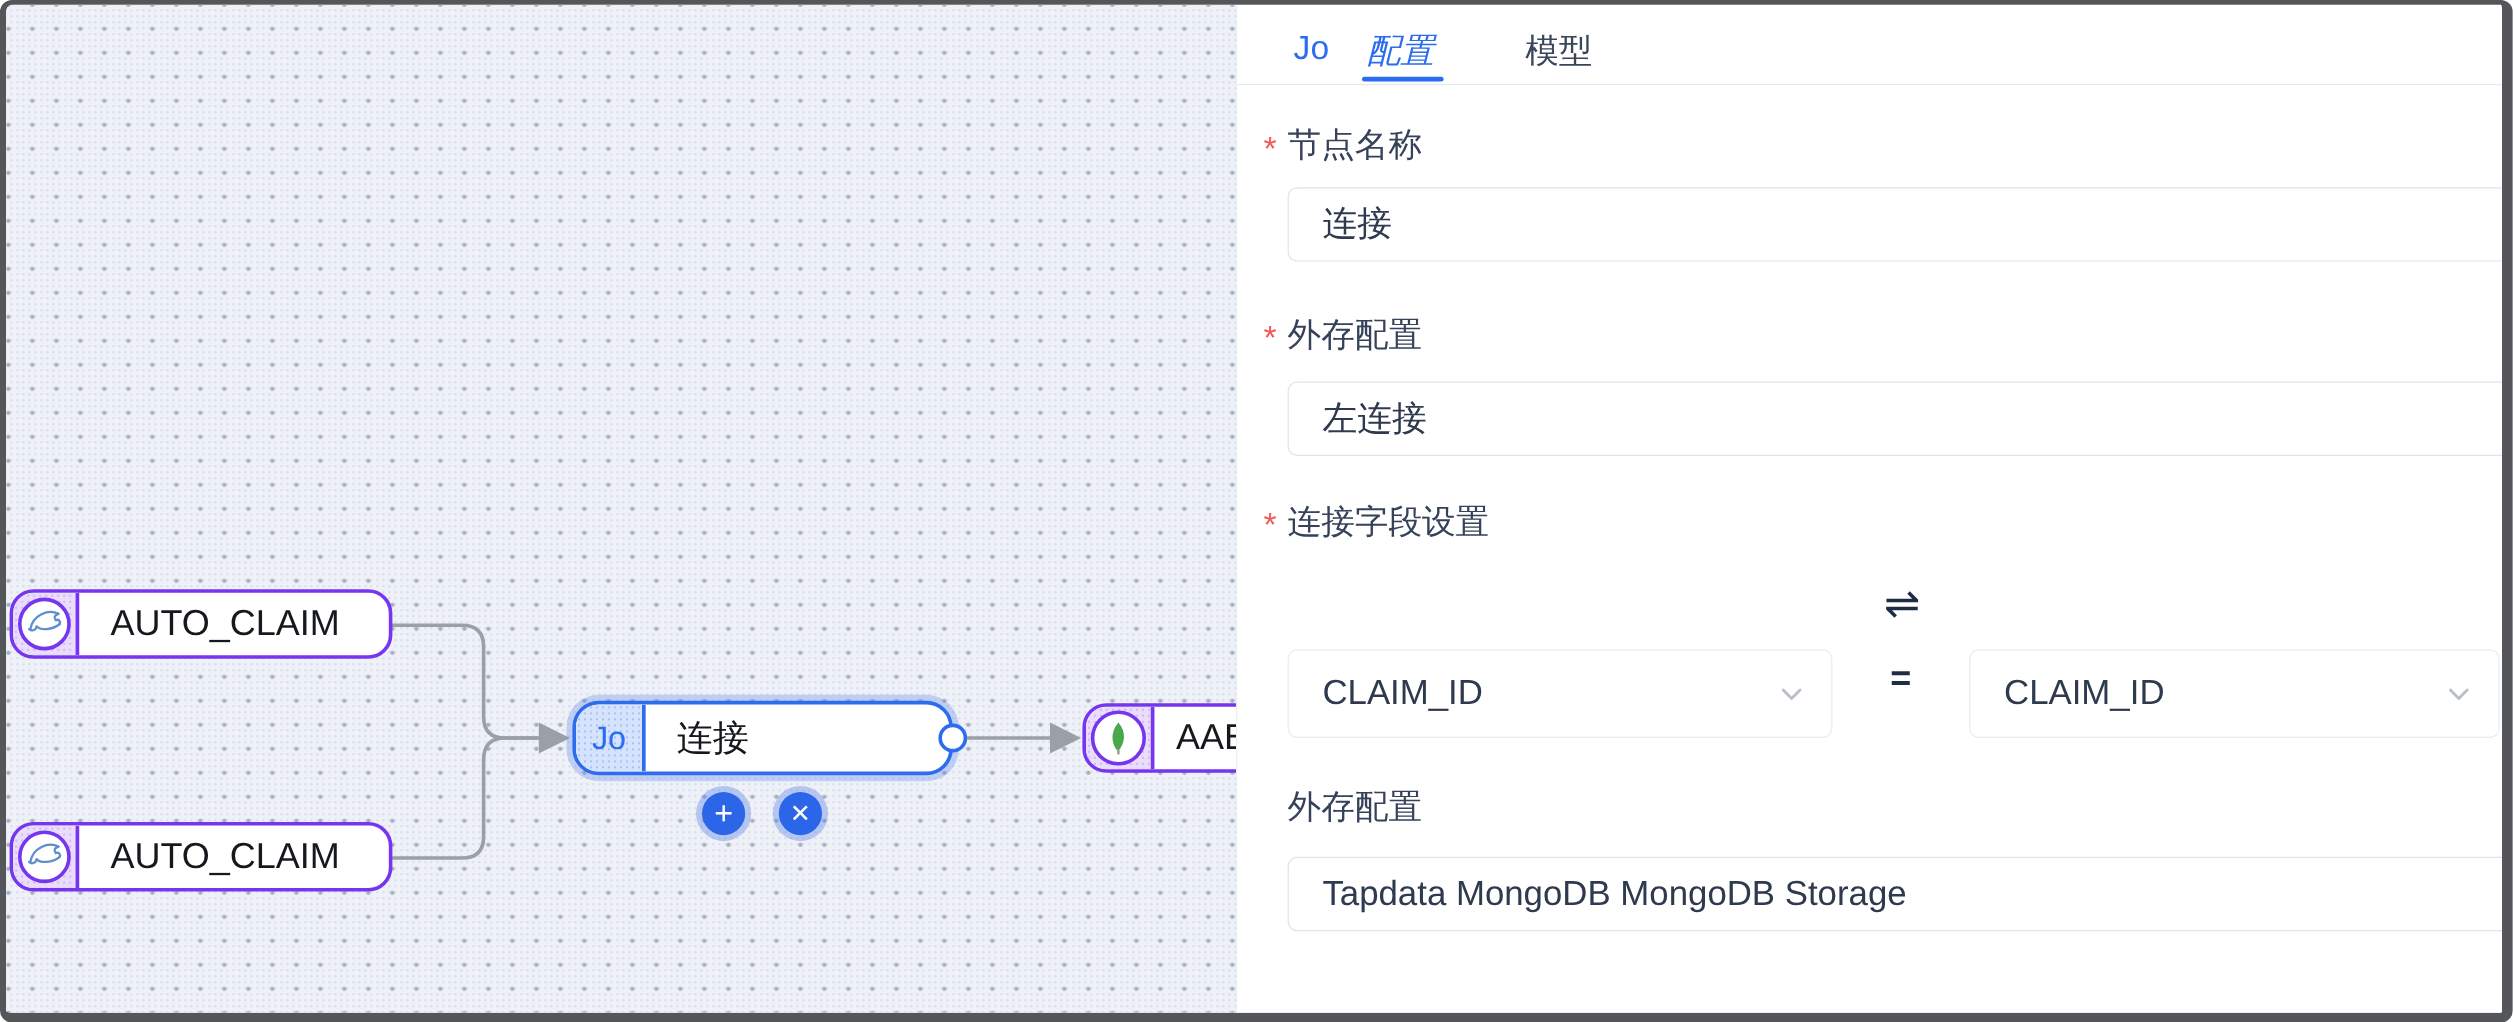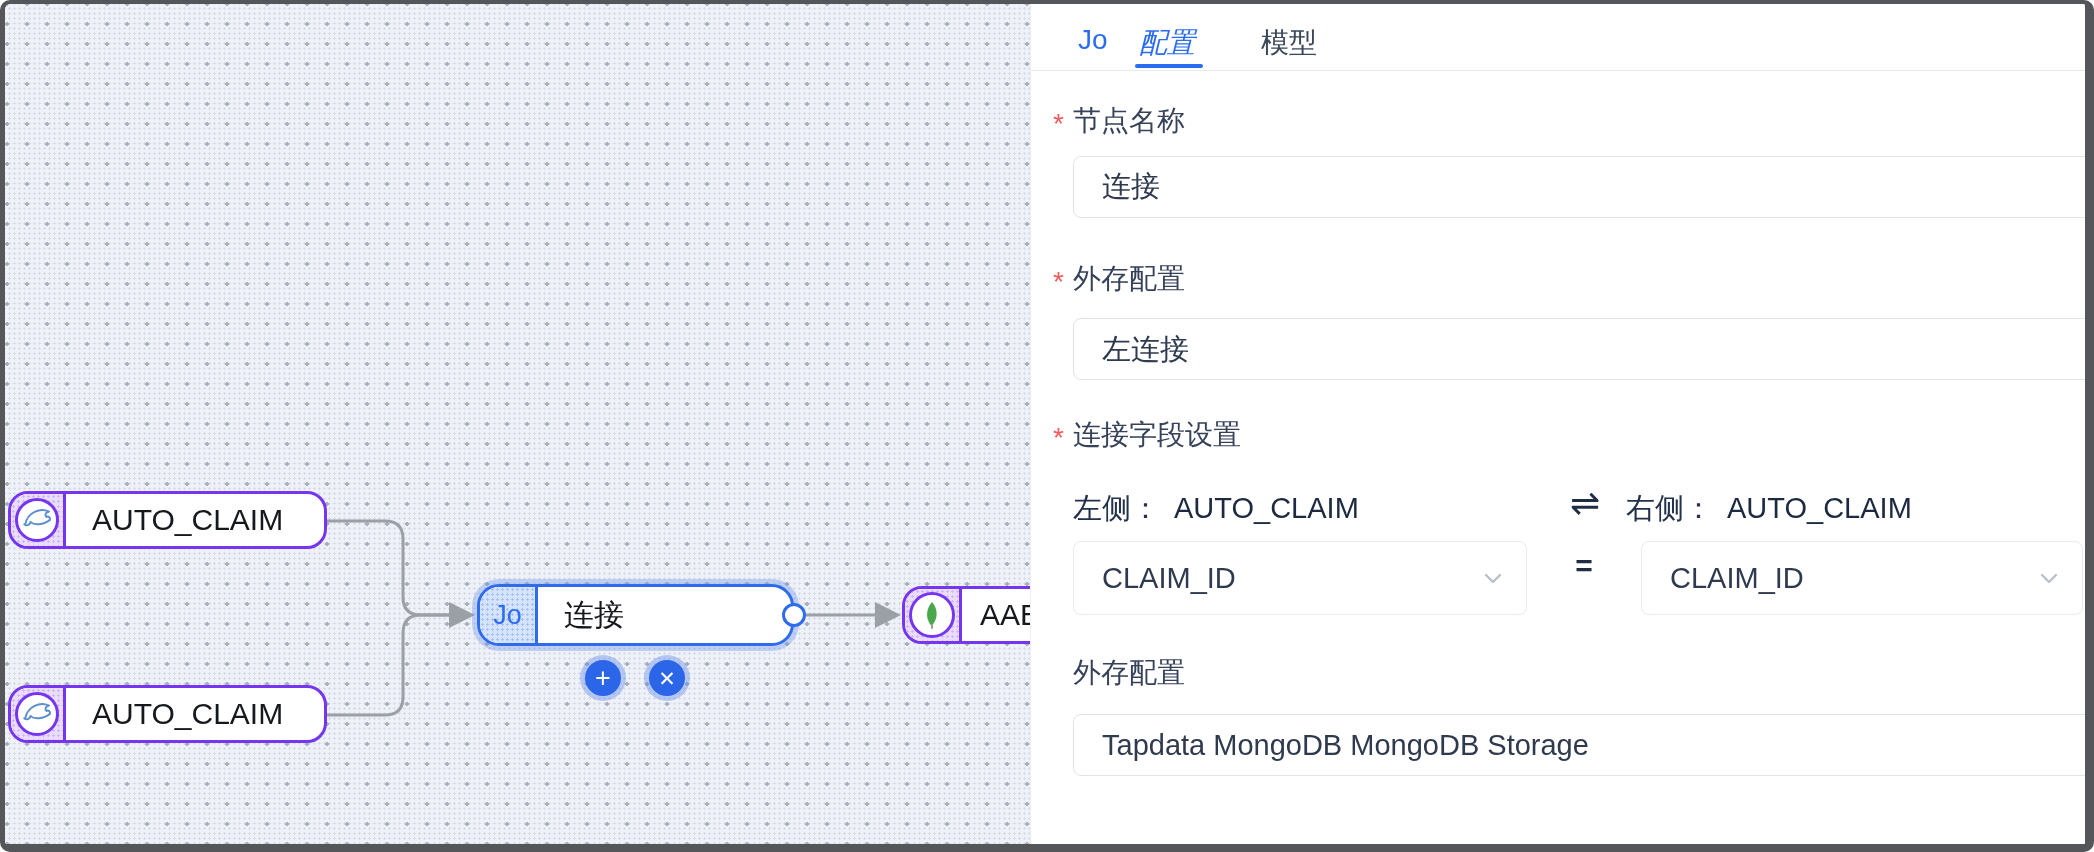--- a/index.html
+++ b/index.html
@@ -183,21 +183,21 @@
           </div>
         </div>
         <div class="node-body" style="padding-left:18px;">AABI</div>
       </div>
     </div>
 
     <div class="panel">
 
       <div class="tab blue" style="left:47px;">Jo</div>
       <div class="tab blue" style="left:108px;font-style:italic;">配置</div>
-      <div class="tab" style="left:230px;">模型</div>
+      <div class="tab" style="left:240px;">模型</div>
       <div class="tab-underline"></div>
       <div class="tabs-divider"></div>
 
       <div class="field-label" style="top:100px;">
         <span class="star">*</span>
         <span>节点名称</span>
       </div>
       <input class="box full" style="top: 152px;" type="text" value="连接">
 
       <div class="field-label" style="top:258px;">
@@ -206,28 +206,22 @@
       </div>
       <div class="box full as-text" style="top:314px;">
         <span>左连接</span>
       </div>
 
       <div class="field-label" style="top:414px;">
         <span class="star">*</span>
         <span>连接字段设置</span>
       </div>
 
-      <div class="cap" style="left:42px;top:486px;">
-        <span>左侧：</span><span class="tbl">AUTO_CLAIM</span>
-      </div>
       <div class="swap-glyph">
         <span>⇌</span>
-      </div>
-      <div class="cap" style="left:595px;top:486px;">
-        <span>右侧：</span><span class="tbl">AUTO_CLAIM</span>
       </div>
 
       <div class="mini-select" style="left:42px;width:454px;">
         <span>CLAIM_ID</span>
         <svg class="chev" width="26" height="26" viewBox="0 0 26 26">
           <polyline points="6,10 13,17 20,10" fill="none" stroke="#b9bfc9" stroke-width="2.4" stroke-linecap="round" stroke-linejoin="round"></polyline>
         </svg>
       </div>
       <div class="equals">=</div>
       <div class="mini-select" style="left:610px;width:442px;">

